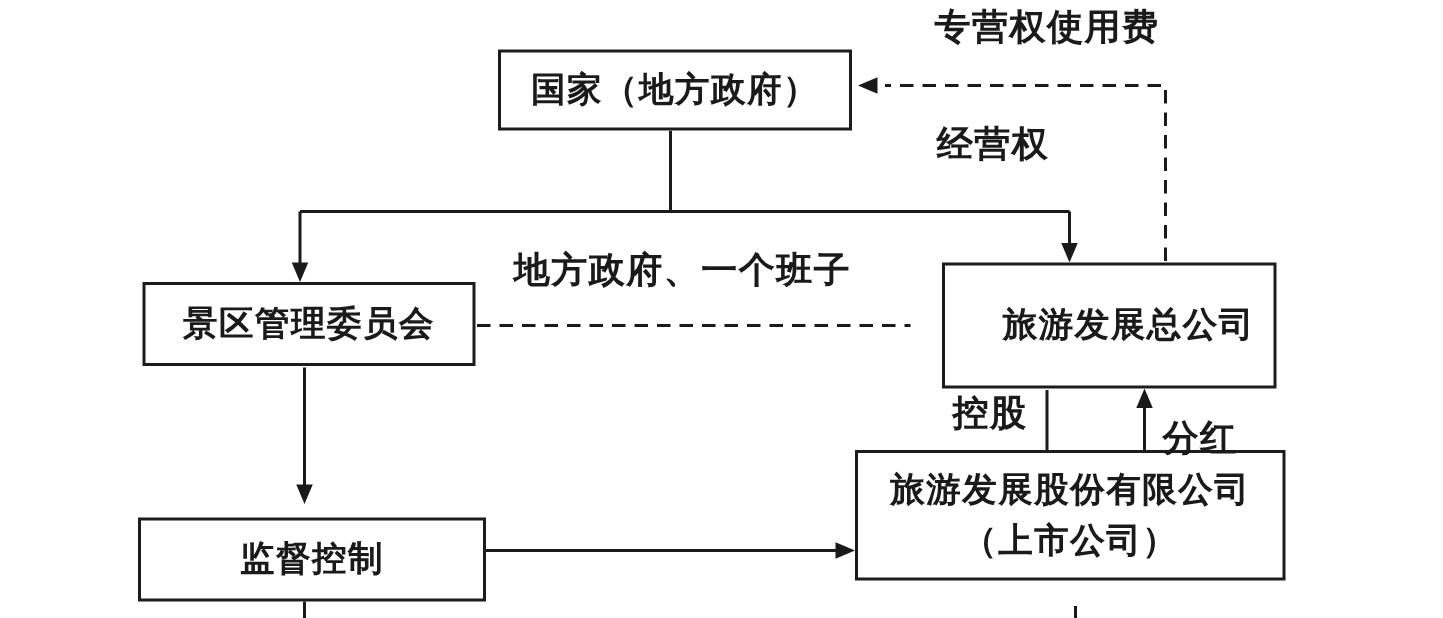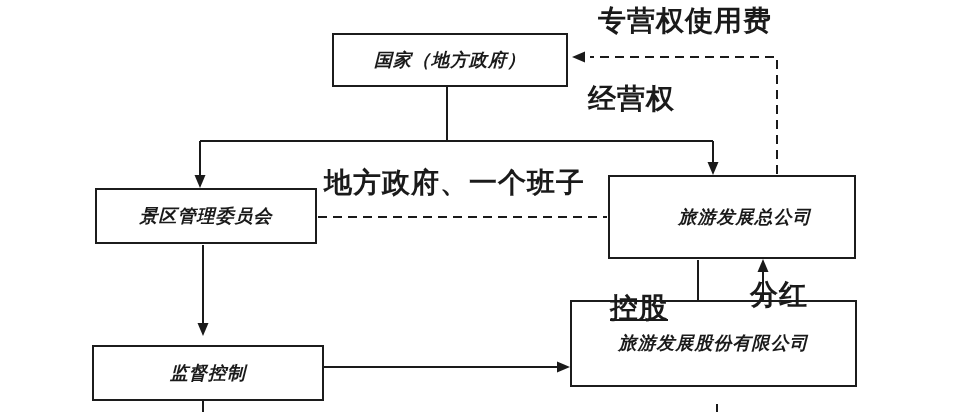--- a/index.html
+++ b/index.html
@@ -25,46 +25,45 @@
   }
   .node {
     position: absolute;
     border: 2px solid #1c1c1c;
     background: #ffffff;
     display: flex;
     flex-direction: column;
     align-items: center;
     justify-content: center;
     text-align: center;
-    font-size: 18px;
+    font-size: 23px;
     font-weight: 600;
     line-height: 1.45;
     letter-spacing: 1px;
     box-sizing: border-box;
-    font-style: italic;
   }
   .edge-label {
     position: absolute;
-    text-align: left;
-    font-size: 28px;
+    text-align: center;
+    font-size: 24px;
     font-weight: 600;
     letter-spacing: 1px;
     white-space: nowrap;
   }
   #node-state      { left: 332px; top: 33px;  width: 236px; height: 54px; }
   #node-committee  { left: 95px;  top: 188px; width: 222px; height: 56px; }
-  #node-group      { left: 608px; top: 175px; width: 248px; height: 84px; padding-left: 26px; }
+  #node-group      { left: 628px; top: 175px; width: 223px; height: 84px; padding-left: 26px; }
   #node-supervise  { left: 92px;  top: 345px; width: 232px; height: 56px; }
   #node-listed     { left: 570px; top: 300px; width: 287px; height: 87px; }
 
   #label-fee        { left: 598px; top: 2px;   width: 200px; }
   #label-ownership  { left: 160px; top: 93px;  width: 148px; }
   #label-operation  { left: 588px; top: 80px;  width: 148px; }
   #label-twobrands  { left: 324px; top: 164px; width: 262px; }
-  #label-holding    { left: 610px; top: 289px; width: 100px; text-decoration: underline; }
+  #label-holding    { left: 610px; top: 259px; width: 100px; }
   #label-dividend   { left: 750px; top: 276px; width: 100px; }
 </style>
 </head>
 <body>
 
 <div id="stage">
 
   <svg id="connectors" viewBox="0 0 962 412" xmlns="http://www.w3.org/2000/svg">
     <g stroke="#1a1a1a" stroke-width="2" fill="none">
 
@@ -113,20 +112,21 @@
   <div class="node" id="node-group">
     <span>旅游发展总公司</span>
   </div>
 
   <div class="node" id="node-supervise">
     <span>监督控制</span>
   </div>
 
   <div class="node" id="node-listed">
     <span>旅游发展股份有限公司</span>
+    <span>（上市公司）</span>
   </div>
 
   <div class="edge-label" id="label-fee">专营权使用费</div>
 
 
   <div class="edge-label" id="label-operation">经营权</div>
 
   <div class="edge-label" id="label-twobrands">地方政府、一个班子</div>
 
   <div class="edge-label" id="label-holding">控股</div>

